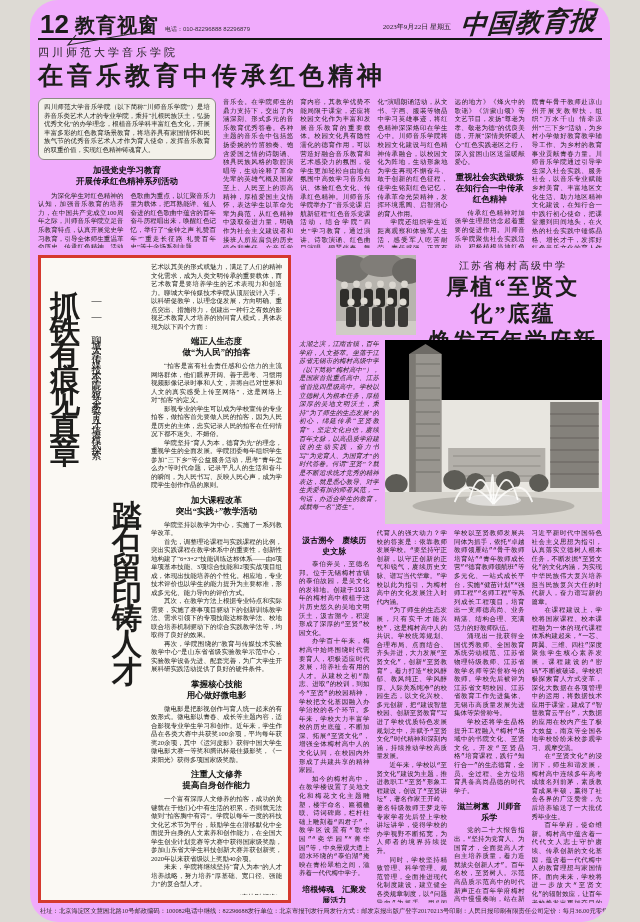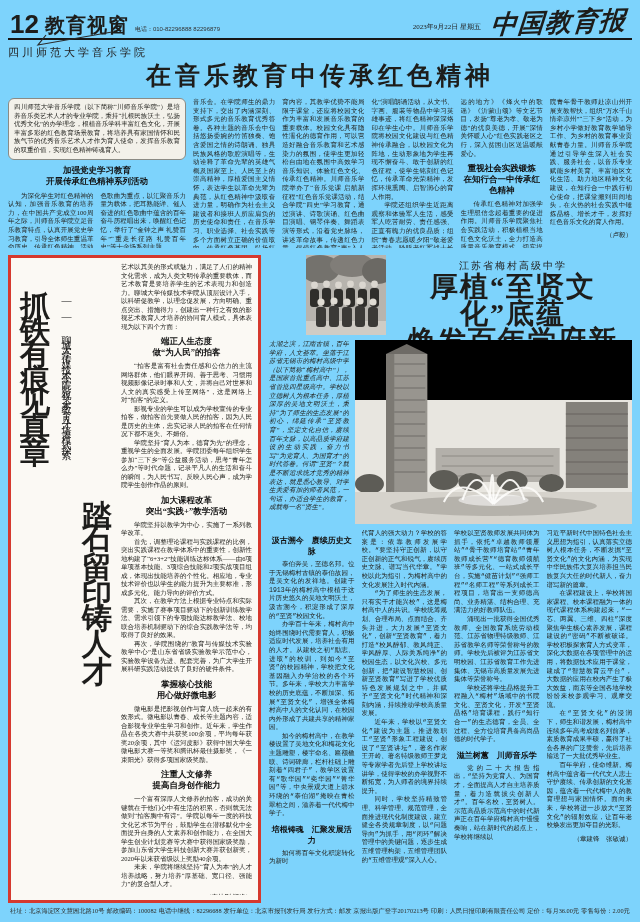--- a/index.html
+++ b/index.html
@@ -1,20 +1,21 @@
 <!DOCTYPE html>
 <html><head>
 <meta charset="utf-8">
 <style>
   * { margin:0; padding:0; box-sizing:border-box; }
   html,body { background:#dddad4; }
   .page {
-    position:relative; width:640px; height:922px; margin:0 auto;
-    background:#7dd3fc; color:#1d1d1b; overflow:hidden;
+    position:relative; width:580px; height:922px; margin:0 auto;
+    background:#f0abfc; color:#1d1d1b; overflow:hidden;
     font-family:"Liberation Serif","DejaVu Serif",serif;
+    border-radius:28px;
   }
   
   .hdr { display:flex; justify-content:space-between; align-items:flex-end; padding:5px 10px 0 10px; height:36px; position:relative; }
   .hdr-left { display:flex; align-items:flex-end; gap:6px; font-family:"Liberation Sans","DejaVu Sans",sans-serif; }
   .pagenum { font-size:26px; font-weight:900; line-height:24px; }
   .section-title { font-size:20px; font-weight:900; line-height:22px; letter-spacing:1px; }
   .hdr-phone { font-size:6px; color:#333; padding-bottom:2px; }
   .hdr-tail { position:absolute; left:16px; top:31px; }
   .hdr-right { display:flex; align-items:flex-end; gap:10px; }
   .issue-date { font-size:7px; color:#222; padding-bottom:4px; }
@@ -23,21 +24,21 @@
   
   .blk.p, .blk.pc, .intro-box, .ra-intro { font-size:6.5px; line-height:8.6px; text-align:justify; color:#23231f; }
   .blk.p { text-indent:2em; }
   .blk.pc { text-indent:0; }
   .blk.sub, .sub { font-size:8.5px; font-weight:700; text-align:center; white-space:pre-line; line-height:11px; margin:5px 0 4px 0; text-indent:0; color:#111; }
   .blk.byline { font-size:6.5px; text-align:right; margin-top:4px; color:#23231f; }
   .blk.fitem { font-size:6.3px; color:#2c2c28; white-space:nowrap; }
   
   .top-article { padding:5px 8px 0 8px; }
   .ta-kicker { text-align:left; font-size:11px; letter-spacing:3px; color:#222; }
-  .ta-headline { text-align:center; font-size:25px; font-weight:900; letter-spacing:4px; margin:2px 0 8px 0; line-height:28px; }
+  .ta-headline { font-size:25px; font-weight:900; letter-spacing:4px; margin:2px 0 8px 0; line-height:28px; }
   .ta-body { display:flex; gap:7px; height:150px; overflow:hidden; }
   .ta-group12 { flex:none; width:178px; display:flex; flex-direction:column; overflow:hidden; }
   .intro-box { border:1px solid #8b8b85; border-radius:6px; padding:4px 5px; background:#f3f1ea; }
   .two-col { column-count:2; column-gap:7px; flex:1; overflow:hidden; margin-top:1px; }
   .ta-col { flex:1 1 0; min-width:0; overflow:hidden; }
   
   .bottom { display:flex; gap:8px; padding:0 8px; margin-top:7px; height:648px; overflow:hidden; }
   
   .red-box { flex:none; width:253px; border:3px solid #d5392e; background:#fbf9f4; padding:5px 6px; display:flex; gap:5px; overflow:hidden; }
   .v-strip { writing-mode:vertical-rl; text-orientation:upright; overflow:hidden; }
@@ -46,21 +47,21 @@
   .v-big.second { letter-spacing:26px; padding-top:212px; }
   .v-kicker { width:15px; font-size:10px; letter-spacing:5px; padding-top:32px; line-height:15px; color:#141414; }
   .la-body { flex:1; overflow:hidden; }
   .la-body .blk.p, .la-body .blk.pc { line-height:8.5px; }
   
   .right-art { flex:1; display:flex; flex-direction:column; overflow:hidden; }
   .ra-top { display:flex; gap:8px; height:80px; flex:none;padding-left:37px; }
   .group-photo { flex:none; width:80px; height:80px; }
   .ra-head { flex:1; text-align:center; padding-top:4px; }
   .ra-kicker { font-size:10px; letter-spacing:2px; color:#222; }
-  .ra-headline { font-size:28px; font-weight:900; letter-spacing:2px; line-height:27px; }
+  .ra-headline { font-size:22px; font-weight:900; letter-spacing:2px; line-height:27px; }
   .ra-mid { display:flex; gap:6px; margin-top:5px; height:184px; flex:none; overflow:hidden; }
   .ra-intro { flex:none; width:80px; font-style:italic; overflow:hidden; }
   .campus-photo { flex:1; height:184px; }
   .ra-cols { display:flex; gap:7px; flex:1; margin-top:6px; overflow:hidden; }
   .ra-col { flex:1 1 0; min-width:0; overflow:hidden;font-family:Liberation Mono, monospace; }
   .ra-col .blk.sub { font-size:8px; }
   
   .footer { display:flex; justify-content:space-between; align-items:center; padding:4px 10px 0 10px; }
 </style>
 </head>

